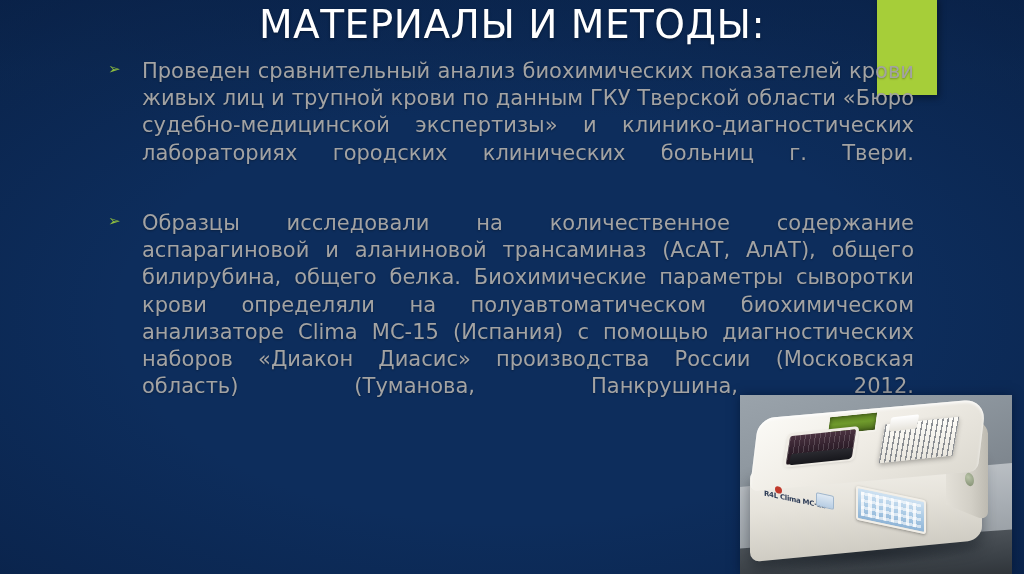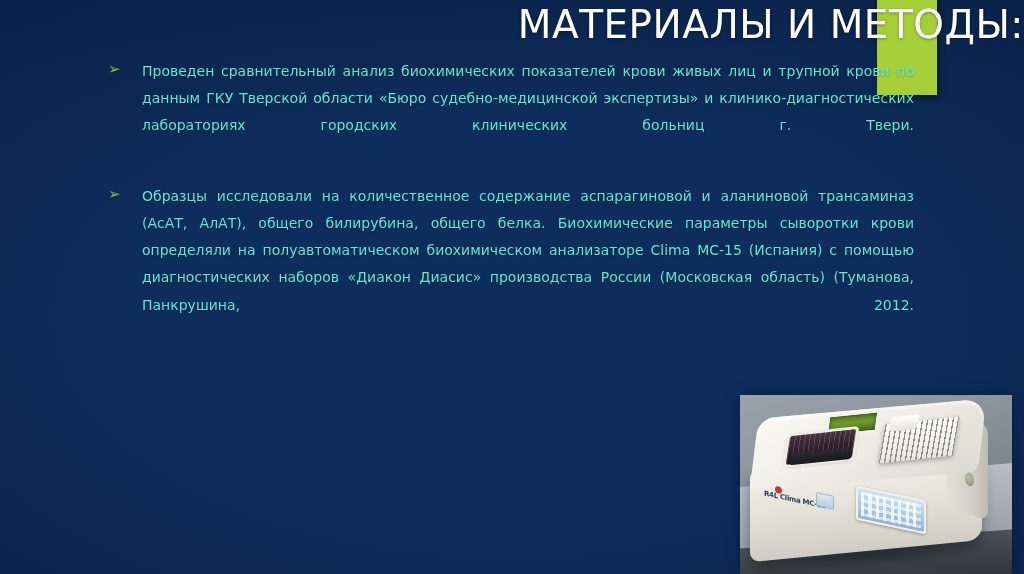--- a/index.html
+++ b/index.html
@@ -77,21 +77,21 @@
     background: #a6ce39;
     box-shadow: 2px 3px 7px rgba(0,0,0,0.38);
   }
 
   
   #title {
     position: absolute;
     left: 0;
     right: 0;
     top: 2px;
-    text-align: right;
+    text-align: center;
     color: #ffffff;
     font-family: "DejaVu Sans", sans-serif;
     font-size: 39px;
     font-weight: 400;
     letter-spacing: 0.5px;
     text-transform: uppercase;
     text-shadow: 0 1px 3px rgba(0,0,0,0.35);
     white-space: nowrap;
   }
 
@@ -115,23 +115,23 @@
     padding-top: 4px;
     color: #8fbf3f;
     font-size: 15px;
     line-height: 1;
     text-align: left;
     user-select: none;
   }
 
   .bullet-text {
     flex: 1 1 auto;
-    color: #5eead4;
+    color: #a3a3a3;
     font-family: "DejaVu Sans", sans-serif;
-    font-size: 14px;
+    font-size: 21px;
     line-height: 27.2px;
     text-align: justify;
     text-justify: inter-word;
     text-shadow: 0 1px 2px rgba(0,0,0,0.30);
   }
 
   .bullet-text:after {
     content: "";
     display: inline-block;
     width: 100%;

